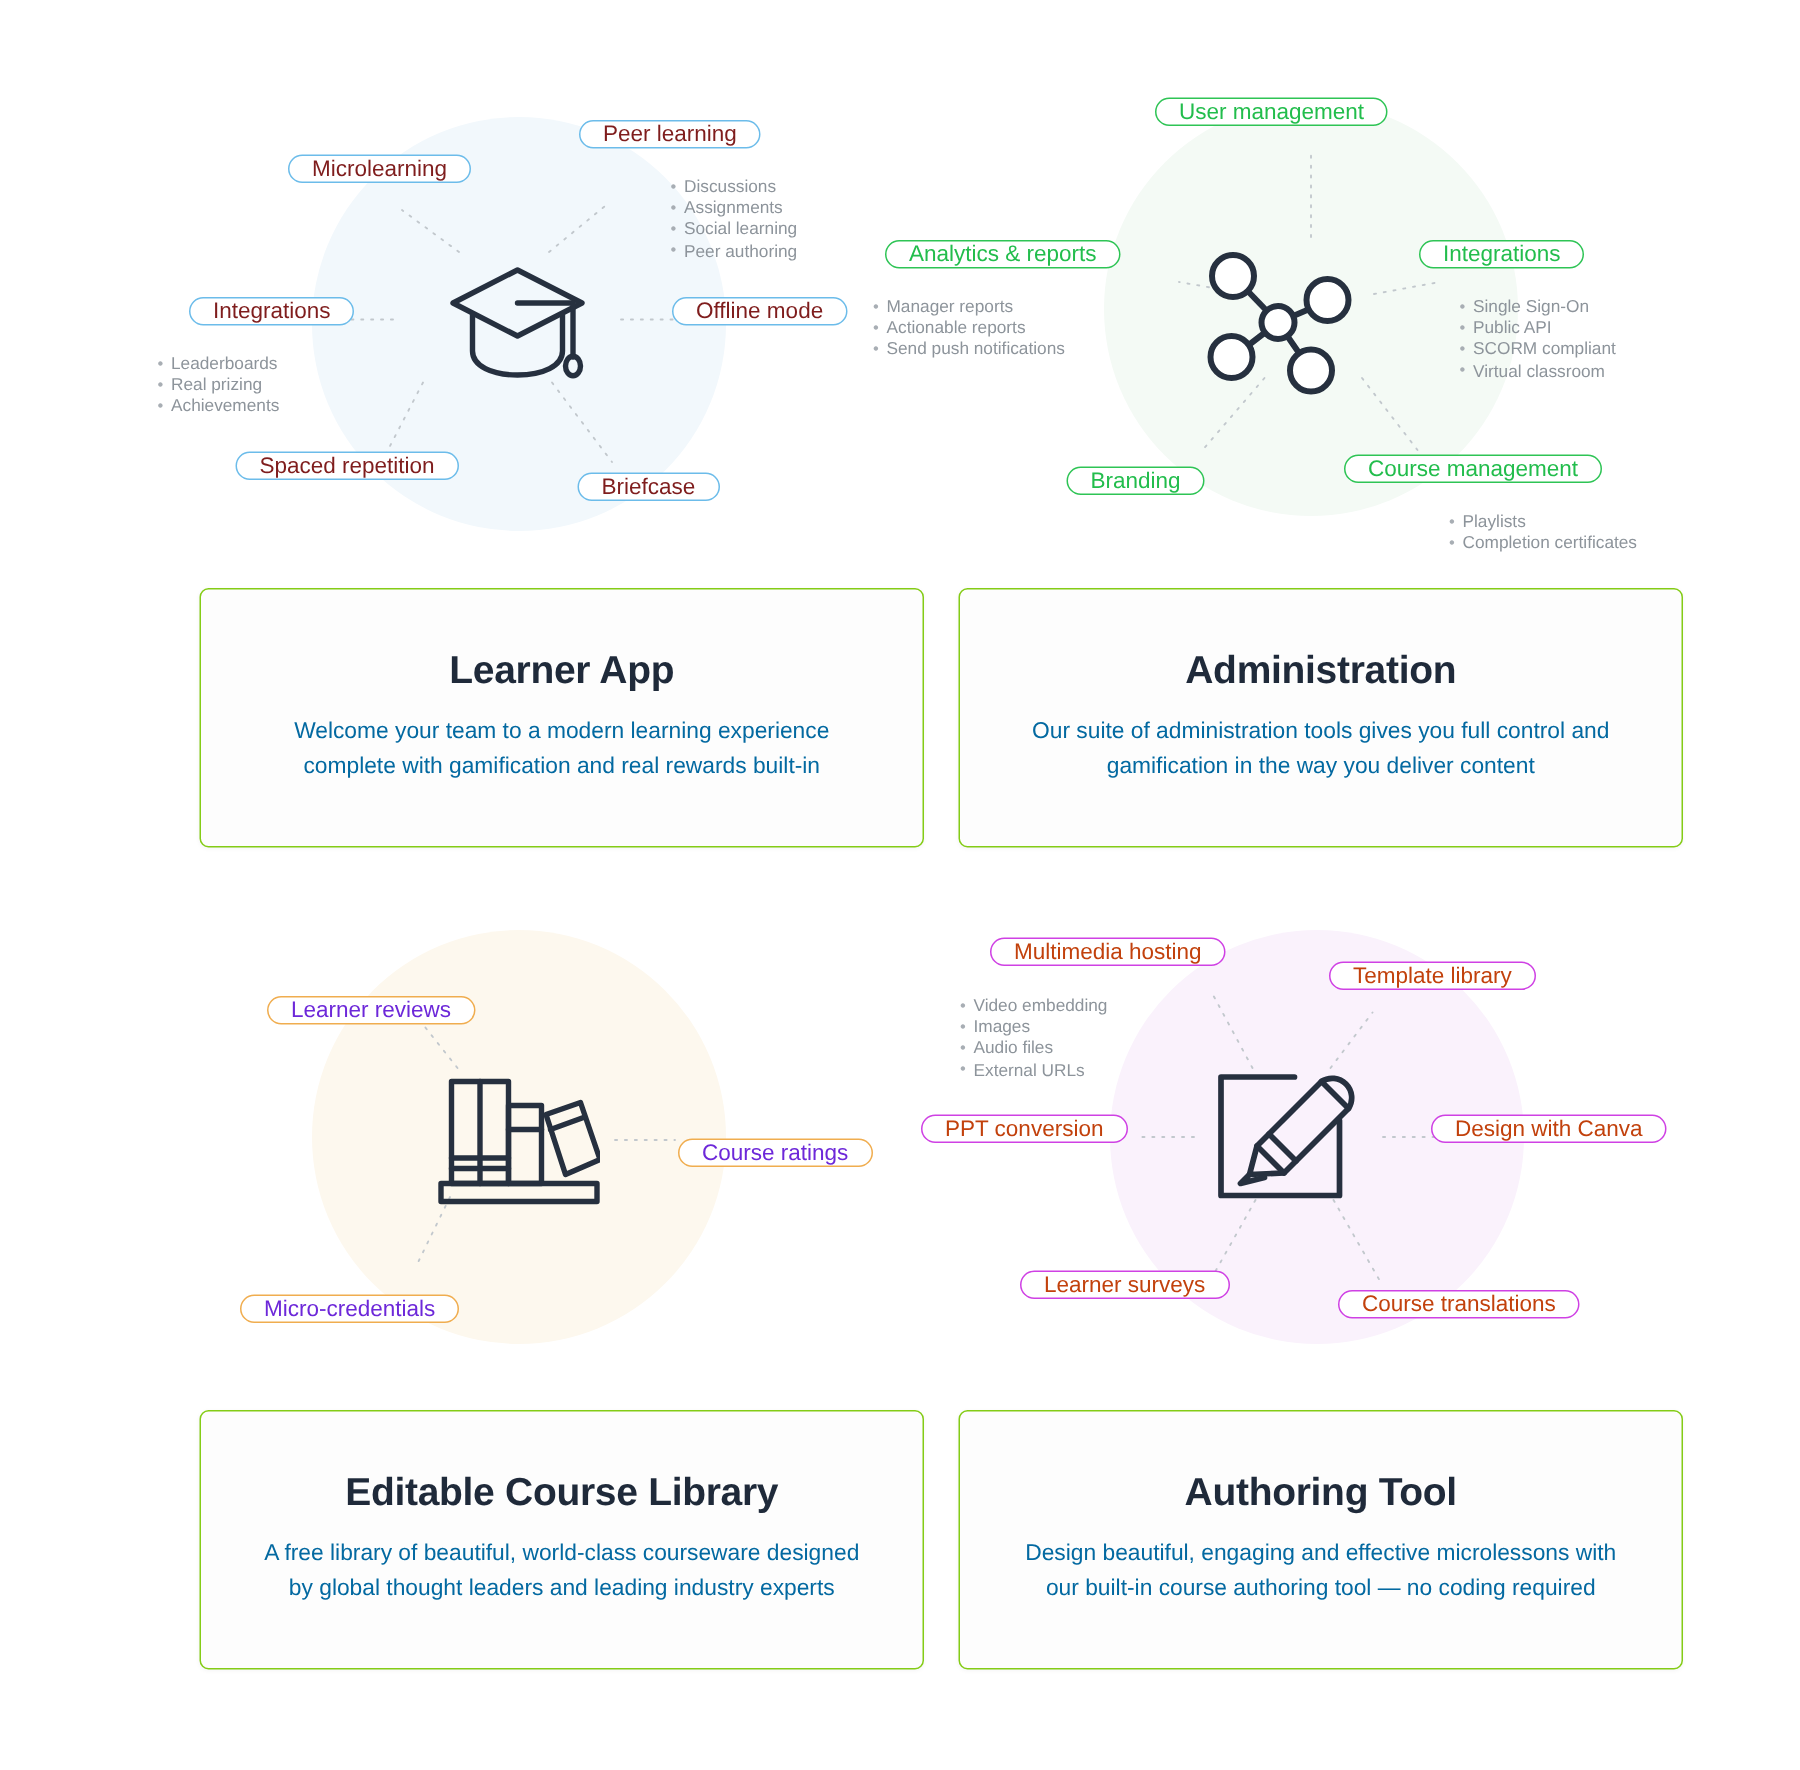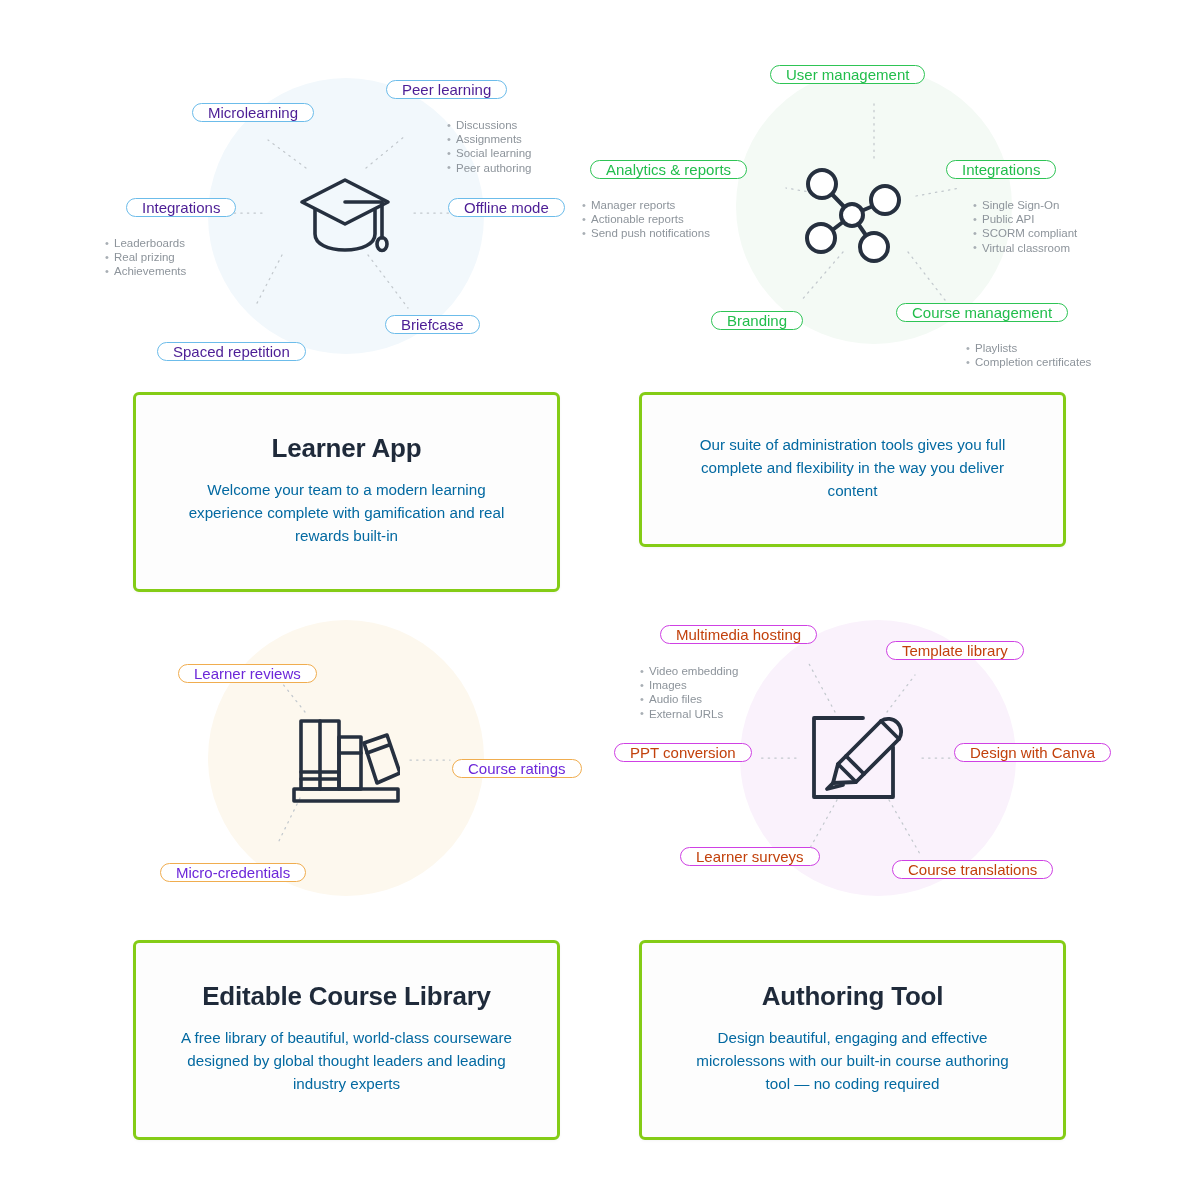--- a/index.html
+++ b/index.html
@@ -46,21 +46,21 @@
     justify-content: center;
     height: 19px;
     padding: 0 15px;
     border-radius: 16px;
     background: #ffffff;
     font-size: 15px;
     line-height: 1;
     white-space: nowrap;
     border: 1.3px solid currentColor;
   }
-  .pill.blue   { color: #4c1d95; border-color: #6cbcea; justify-content: center; }
+  .pill.blue   { color: #7f1d1d; border-color: #6cbcea; justify-content: center; }
   .pill.green  { color: #22bd4c; border-color: #2ec455; }
   .pill.orange { color: #6d28d9; border-color: #f0ad4f; margin-top: 13px; }
   .pill.purple { color: #c2410c; border-color: #cf41e4; }
 
   
   .bullets {
     position: absolute;
     margin: 0;
     padding: 0;
     list-style: none;
@@ -88,23 +88,23 @@
   .connectors line {
     stroke: #c2c8cd;
     stroke-width: 1.25;
     stroke-linecap: round;
     stroke-dasharray: 1.4 5.2;
   }
 
   
   .card {
     position: absolute;
-    width: 427px;
+    width: 483px;
     background: #fdfdfd;
-    border: 3px solid #84cc16;
+    border: 1px solid #84cc16;
     border-radius: 6px;
     box-shadow: 0 1px 3px rgba(20,30,50,0.045);
     text-align: center;
     padding: 38px 42px 42px 42px;
   }
   .card-title {
     margin: 0 0 14px 0;
     font-size: 26px;
     font-weight: 700;
     letter-spacing: -0.2px;
@@ -154,21 +154,21 @@
     </div>
     <div class="pill blue" style="left:192px; top:103px;">
       <span>Microlearning</span>
     </div>
     <div class="pill blue" style="left:126px; top:198px;">
       <span>Integrations</span>
     </div>
     <div class="pill blue" style="left:448px; top:198px;">
       <span>Offline mode</span>
     </div>
-    <div class="pill blue" style="left:157px; top:301px;margin-top:41px;">
+    <div class="pill blue" style="left:157px; top:301px;">
       <span>Spaced repetition</span>
     </div>
     <div class="pill blue" style="left:385px; top:315px;">
       <span>Briefcase</span>
     </div>
 
     <ul class="bullets" style="left:447px; top:118px;">
       <li><span>Discussions</span></li>
       <li><span>Assignments</span></li>
       <li><span>Social learning</span></li>
@@ -325,21 +325,22 @@
       <li><span>External URLs</span></li>
     </ul>
   </div>
 
   <div class="card c1">
     <h2 class="card-title">Learner App</h2>
     <p class="card-desc">Welcome your team to a modern learning experience complete with gamification and real rewards built-in</p>
   </div>
 
   <div class="card c2">
-    <p class="card-desc">Our suite of administration tools gives you full complete and flexibility in the way you deliver content</p>
+    <h2 class="card-title">Administration</h2>
+    <p class="card-desc">Our suite of administration tools gives you full control and gamification in the way you deliver content</p>
   </div>
 
   <div class="card c3">
     <h2 class="card-title">Editable Course Library</h2>
     <p class="card-desc">A free library of beautiful, world-class courseware designed by global thought leaders and leading industry experts</p>
   </div>
 
   <div class="card c4">
     <h2 class="card-title">Authoring Tool</h2>
     <p class="card-desc">Design beautiful, engaging and effective microlessons with our built-in course authoring tool — no coding required</p>

